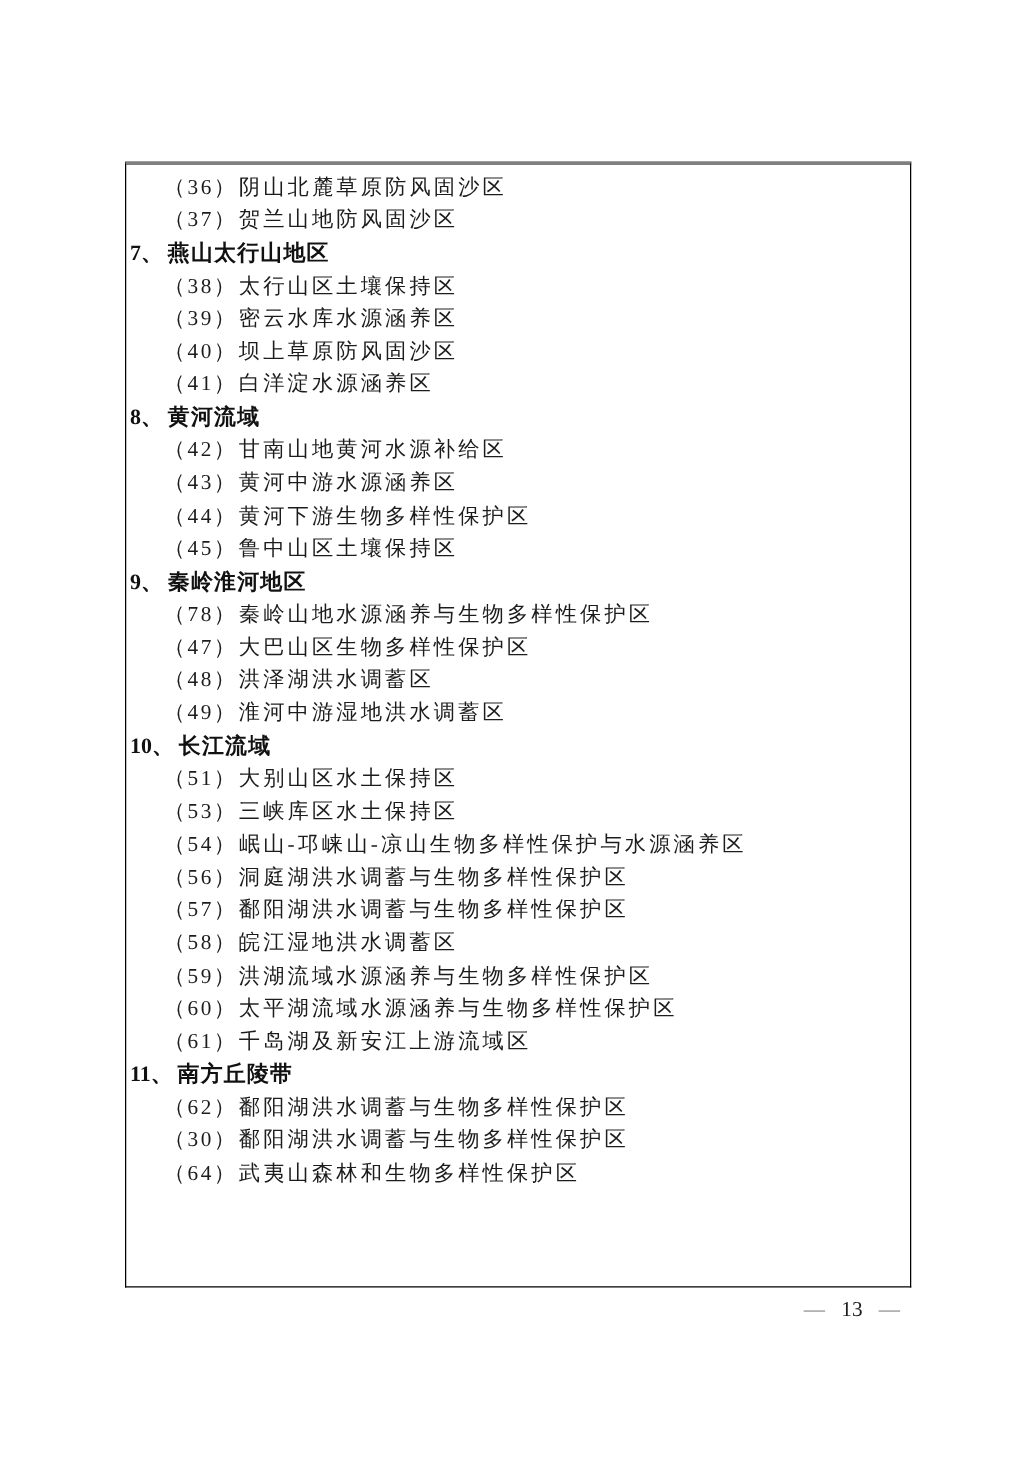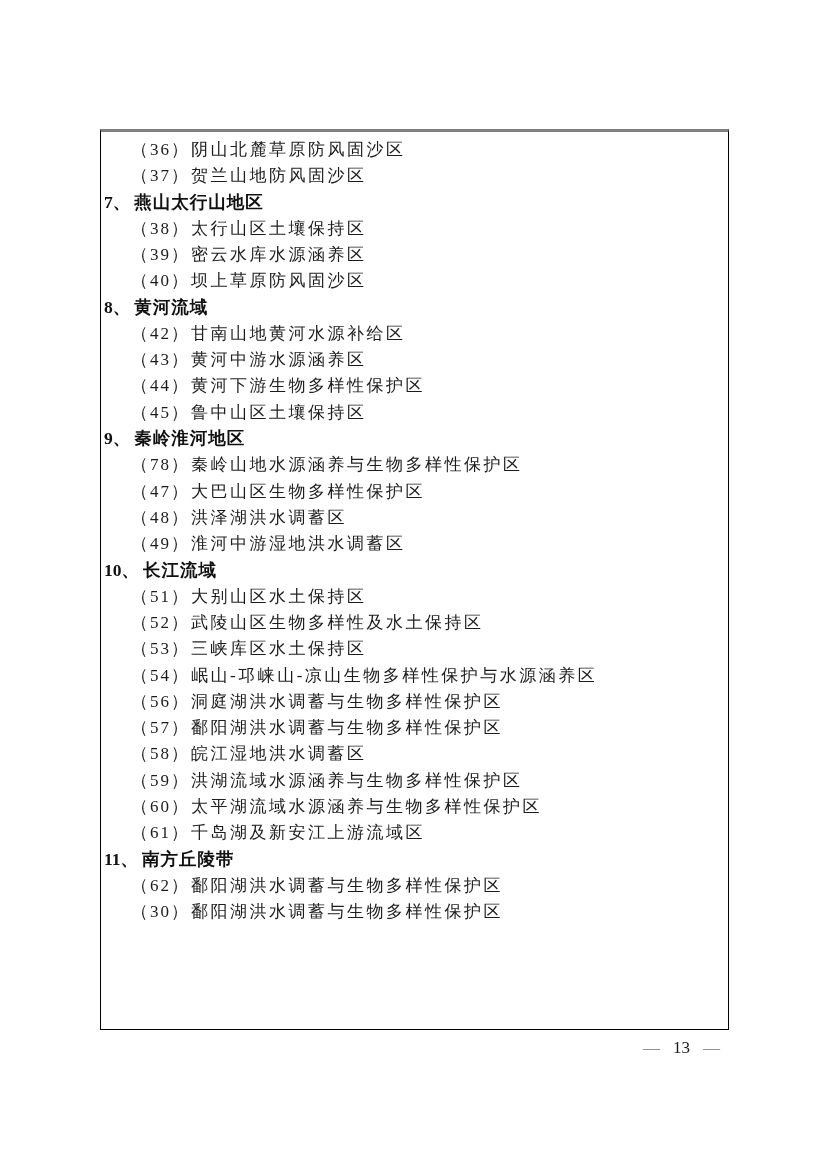--- a/index.html
+++ b/index.html
@@ -77,44 +77,45 @@
 
 <div class="page">
 
   <div class="content-box" id="content-box">
       <div class="line item"><span class="num">（36）</span><span class="txt">阴山北麓草原防风固沙区</span></div>
       <div class="line item"><span class="num">（37）</span><span class="txt">贺兰山地防风固沙区</span></div>
       <div class="line heading"><span class="num">7、</span><span class="txt">燕山太行山地区</span></div>
       <div class="line item"><span class="num">（38）</span><span class="txt">太行山区土壤保持区</span></div>
       <div class="line item"><span class="num">（39）</span><span class="txt">密云水库水源涵养区</span></div>
       <div class="line item"><span class="num">（40）</span><span class="txt">坝上草原防风固沙区</span></div>
+      <div class="line item"><span class="num">（41）</span><span class="txt">白洋淀水源涵养区</span></div>
       <div class="line heading"><span class="num">8、</span><span class="txt">黄河流域</span></div>
       <div class="line item"><span class="num">（42）</span><span class="txt">甘南山地黄河水源补给区</span></div>
       <div class="line item"><span class="num">（43）</span><span class="txt">黄河中游水源涵养区</span></div>
       <div class="line item"><span class="num">（44）</span><span class="txt">黄河下游生物多样性保护区</span></div>
       <div class="line item"><span class="num">（45）</span><span class="txt">鲁中山区土壤保持区</span></div>
       <div class="line heading"><span class="num">9、</span><span class="txt">秦岭淮河地区</span></div>
       <div class="line item"><span class="num">（78）</span><span class="txt">秦岭山地水源涵养与生物多样性保护区</span></div>
       <div class="line item"><span class="num">（47）</span><span class="txt">大巴山区生物多样性保护区</span></div>
       <div class="line item"><span class="num">（48）</span><span class="txt">洪泽湖洪水调蓄区</span></div>
       <div class="line item"><span class="num">（49）</span><span class="txt">淮河中游湿地洪水调蓄区</span></div>
       <div class="line heading"><span class="num">10、</span><span class="txt">长江流域</span></div>
       <div class="line item"><span class="num">（51）</span><span class="txt">大别山区水土保持区</span></div>
-      <div class="line item"><span class="num">（52）</span><span class="txt">武陵山区生物多样性及水土保持区</span></div>
       <div class="line item"><span class="num">（53）</span><span class="txt">三峡库区水土保持区</span></div>
       <div class="line item"><span class="num">（54）</span><span class="txt">岷山-邛崃山-凉山生物多样性保护与水源涵养区</span></div>
       <div class="line item"><span class="num">（56）</span><span class="txt">洞庭湖洪水调蓄与生物多样性保护区</span></div>
       <div class="line item"><span class="num">（57）</span><span class="txt">鄱阳湖洪水调蓄与生物多样性保护区</span></div>
       <div class="line item"><span class="num">（58）</span><span class="txt">皖江湿地洪水调蓄区</span></div>
       <div class="line item"><span class="num">（59）</span><span class="txt">洪湖流域水源涵养与生物多样性保护区</span></div>
       <div class="line item"><span class="num">（60）</span><span class="txt">太平湖流域水源涵养与生物多样性保护区</span></div>
       <div class="line item"><span class="num">（61）</span><span class="txt">千岛湖及新安江上游流域区</span></div>
       <div class="line heading"><span class="num">11、</span><span class="txt">南方丘陵带</span></div>
       <div class="line item"><span class="num">（62）</span><span class="txt">鄱阳湖洪水调蓄与生物多样性保护区</span></div>
       <div class="line item"><span class="num">（30）</span><span class="txt">鄱阳湖洪水调蓄与生物多样性保护区</span></div>
+      <div class="line item"><span class="num">（64）</span><span class="txt">武夷山森林和生物多样性保护区</span></div>
     </div>
 
   <div class="footer-pageno">
     <span class="dash">—</span>
     <span class="num">13</span>
     <span class="dash">—</span>
   </div>
 
 </div>
 

